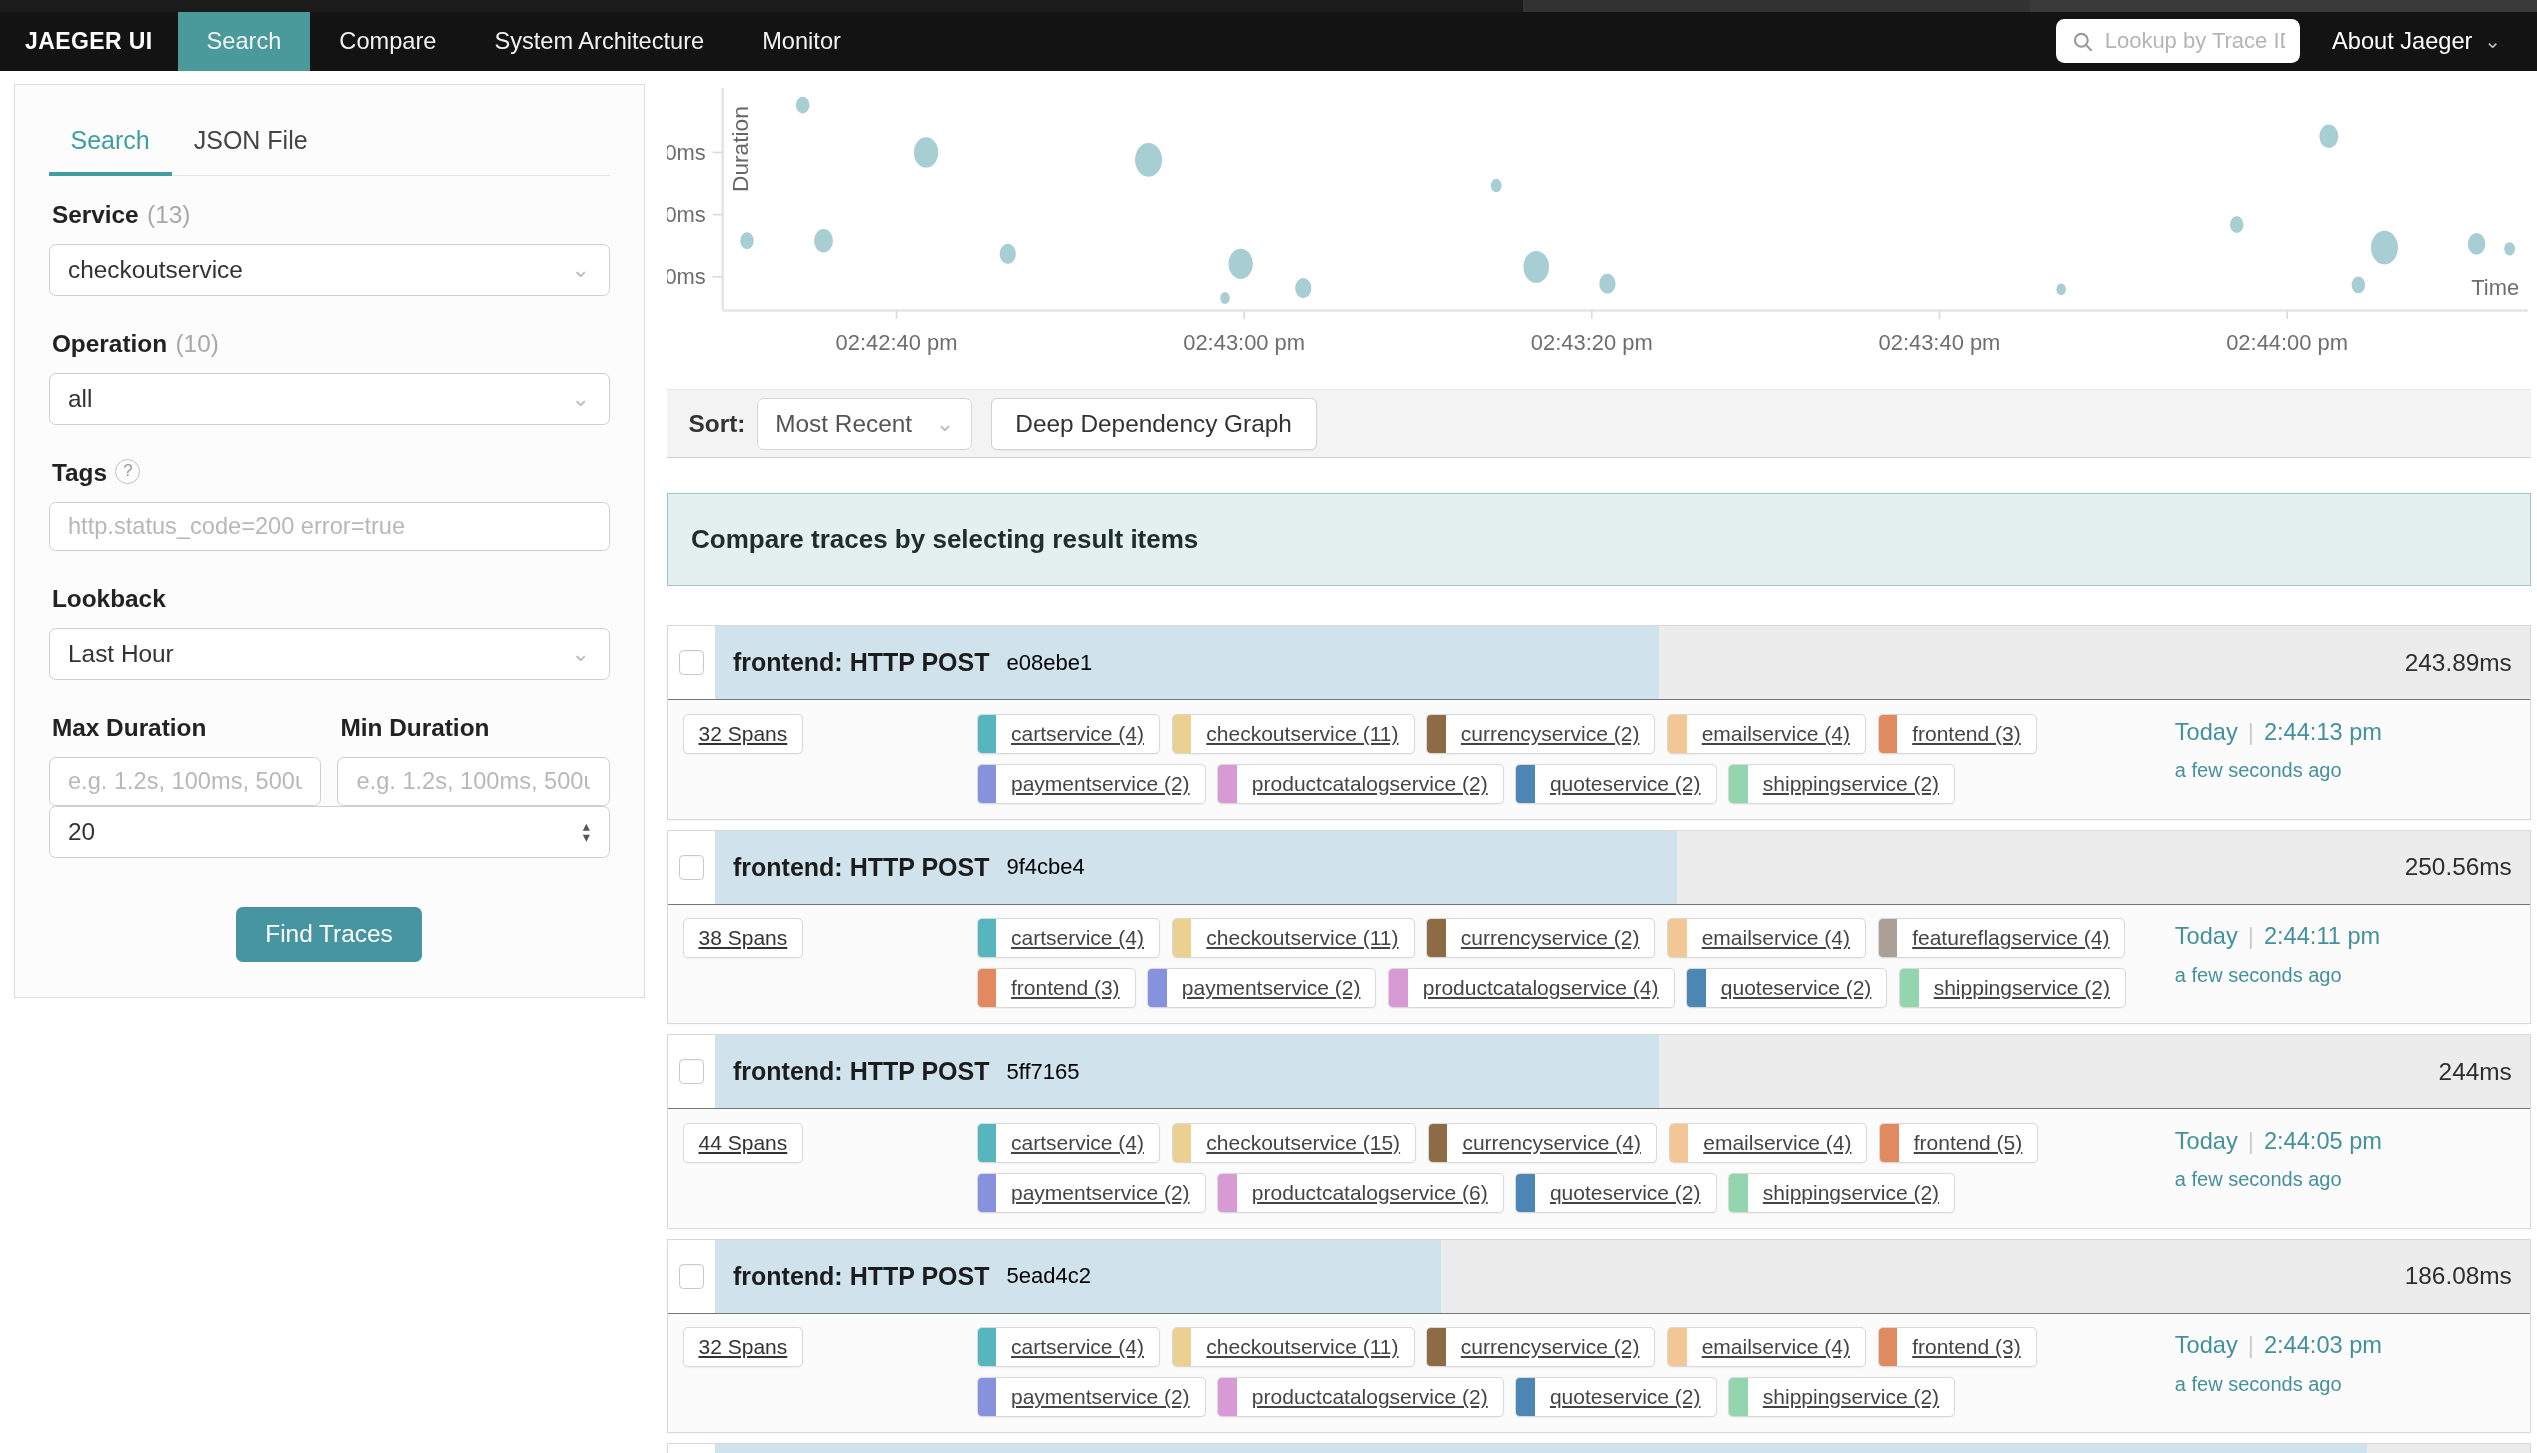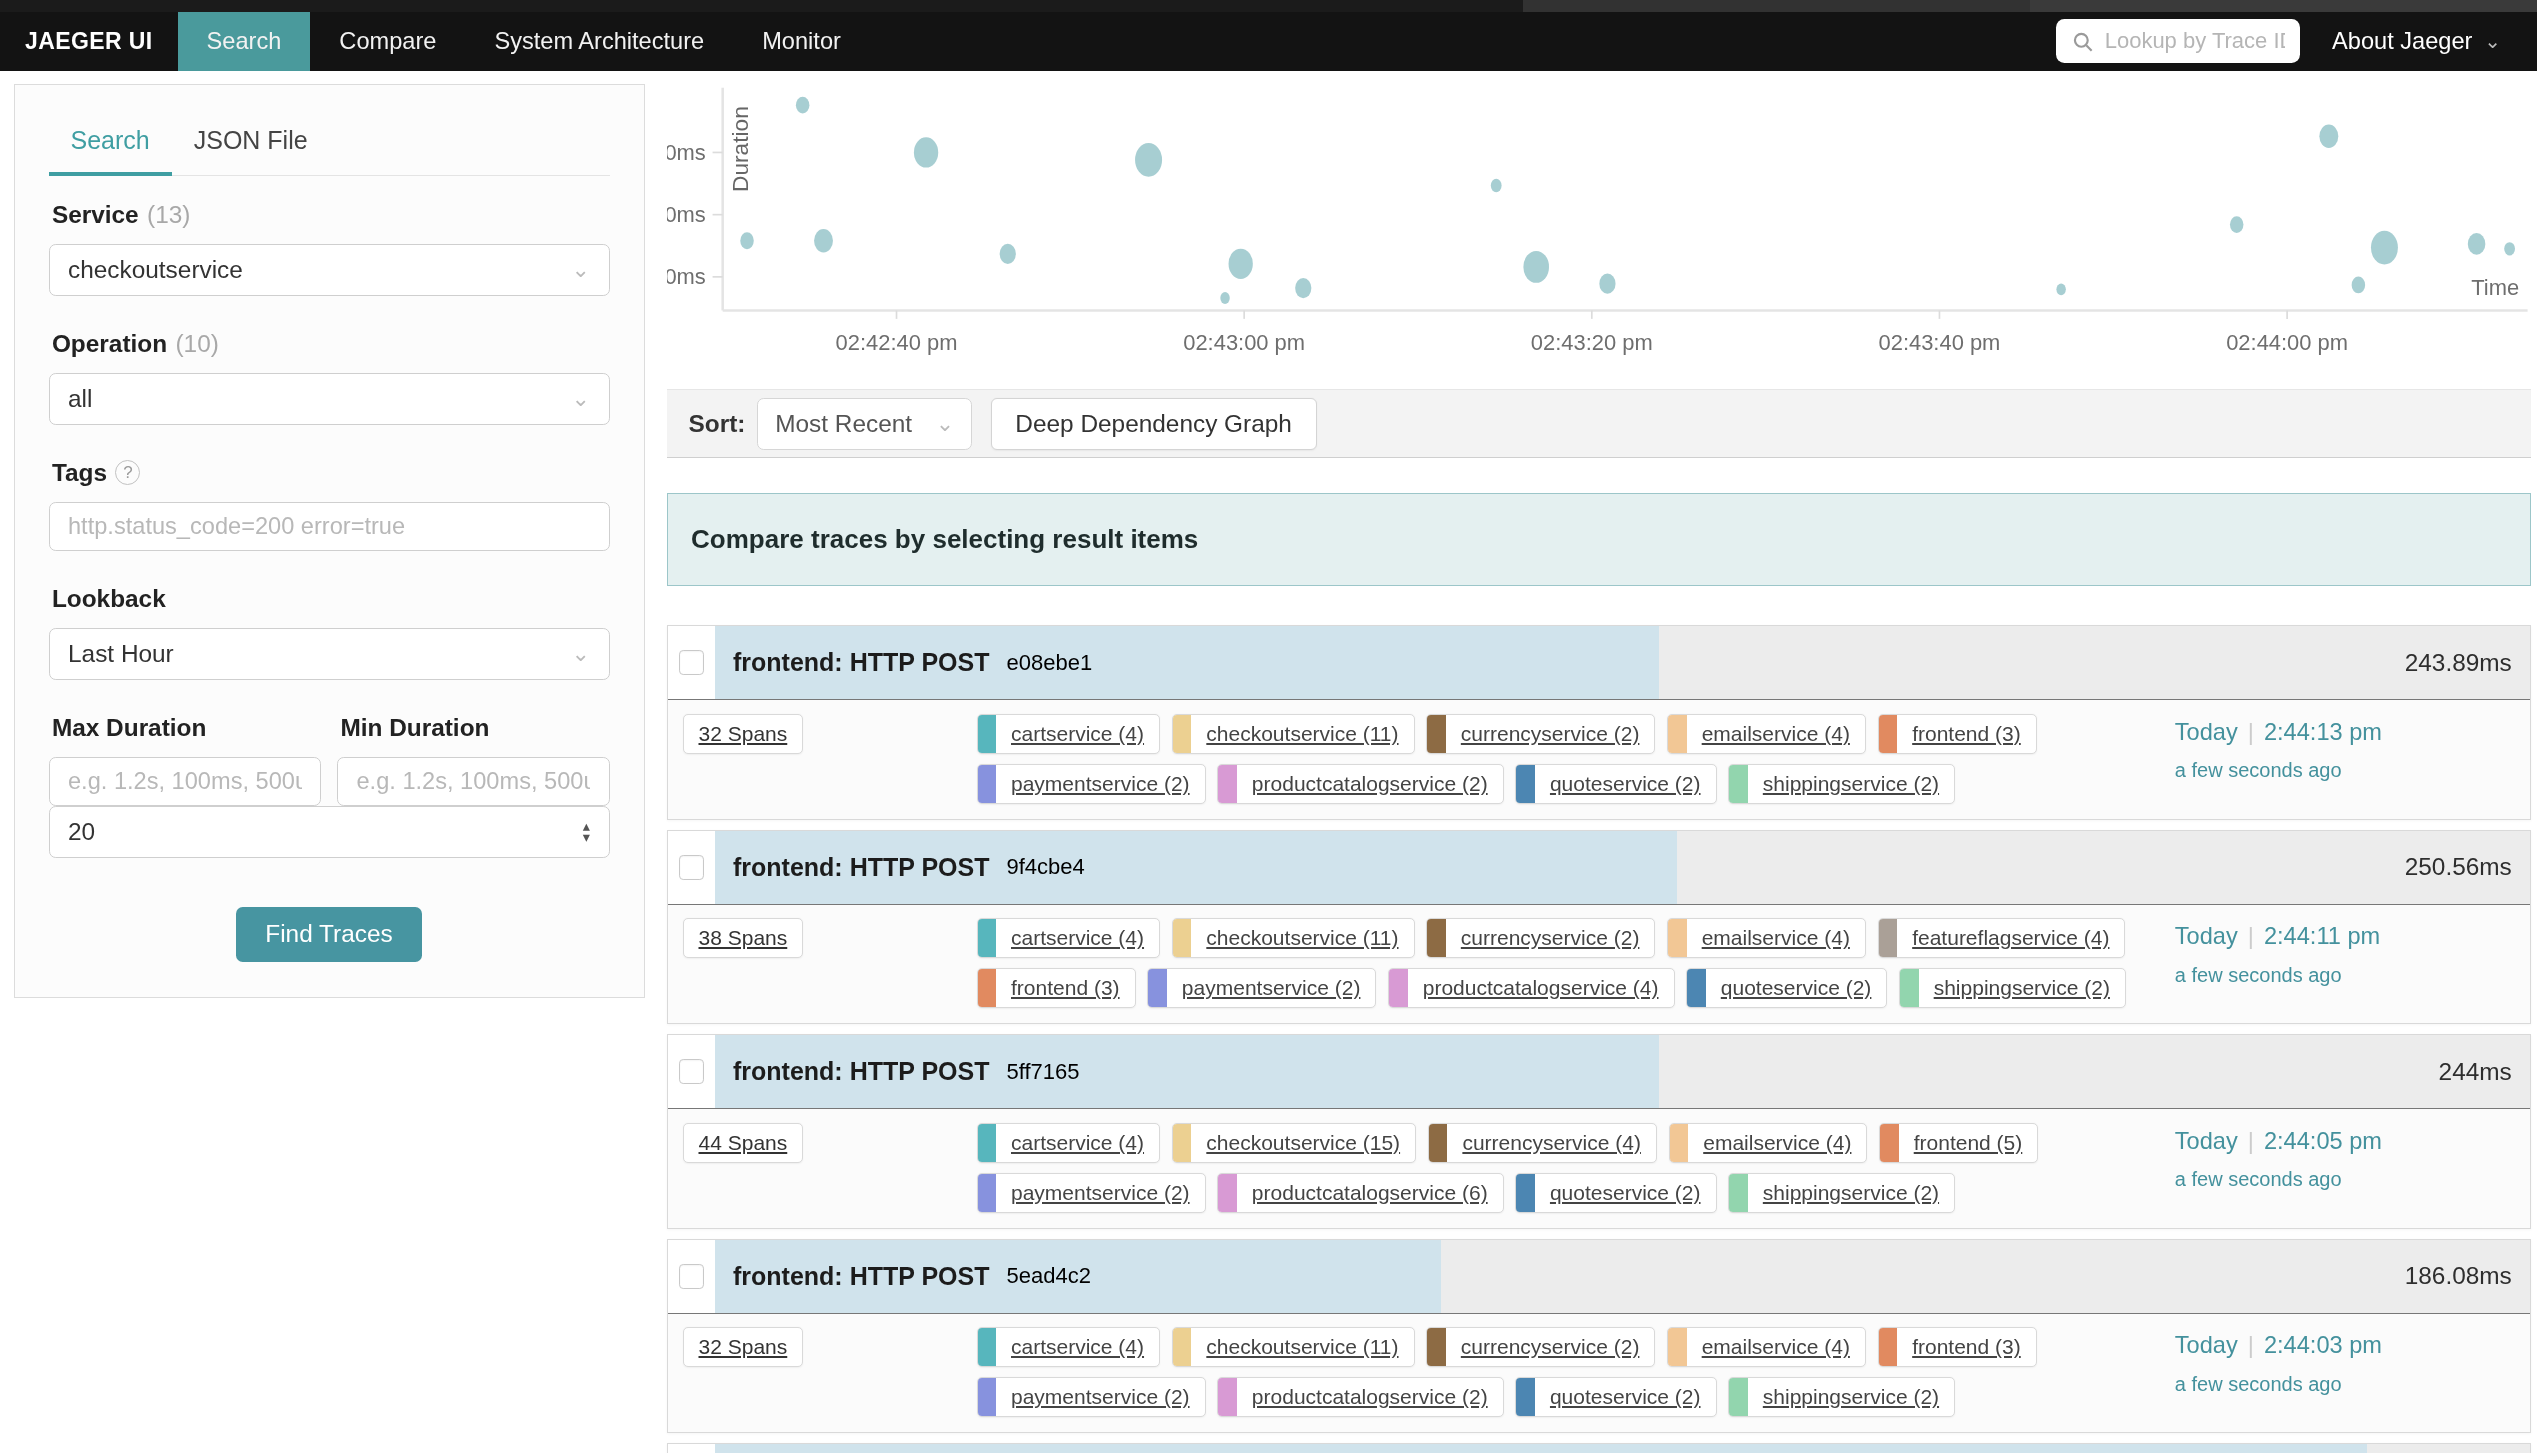--- a/index.html
+++ b/index.html
@@ -20,21 +20,21 @@
   .chev { color:#bdbdbd; font-size:20px; line-height:1; }
   
   .main { display:flex; align-items:flex-start; }
   .sidebar { margin:13.5px 0 0 13.5px; width:631px; min-height:899px; border:0.8px solid #dcdcdc; background:#fcfcfc; padding:22px 34px 35px 34px; }
   .content { flex:1; margin:10px 6.7px 0 22px; }
   
   .tabs { display:flex; border-bottom:0.8px solid #e4e4e4; margin-bottom:25px; }
   .tab { font-size:25px; color:#444; padding:18.5px 22px 20px; cursor:pointer; position:relative; }
   .tab.active { color:#3f9ea2; }
   .tab.active::after { content:""; position:absolute; left:0; right:0; bottom:-0.8px; height:3.4px; background:#3f9ea2; }
-  .fld-label { font-size:24.4px; color:#222; font-weight:700; margin:34px 3.4px 15px; display:flex; align-items:center; gap:8.4px; }
+  .fld-label { font-size:24.4px; color:#222; font-weight:700; margin:34px 3.4px 15px; display:flex; align-items:flex-start; gap:8.4px; }
   .fld-label .cnt { color:#a8a8a8; font-weight:400; }
   .selectbox, .textinput { height:52px; border:0.8px solid #cfcfcf; border-radius:6.7px; background:#fff; font-size:24.4px; color:#333; padding:0 18.5px; display:flex; align-items:center; justify-content:space-between; cursor:pointer; }
   .textinput input { border:none; outline:none; width:100%; font-size:23.6px; font-family:inherit; color:#be185d; }
   .textinput input::placeholder { color:#b8b8b8; }
   .sel-chev { color:#bbb; font-size:22px; }
   .qmark { width:25px; height:25px; border:1.7px solid #c2c2c2; border-radius:50%; color:#9a9a9a; font-size:17px; font-weight:400; display:flex; align-items:center; justify-content:center; }
   .dur-row { display:flex; gap:16px; }
   .dur-col { flex:1; }
   .spinner { display:flex; flex-direction:column; color:#555; font-size:14.3px; line-height:.75; }
   .findwrap { display:flex; justify-content:center; margin-top:49px; }

